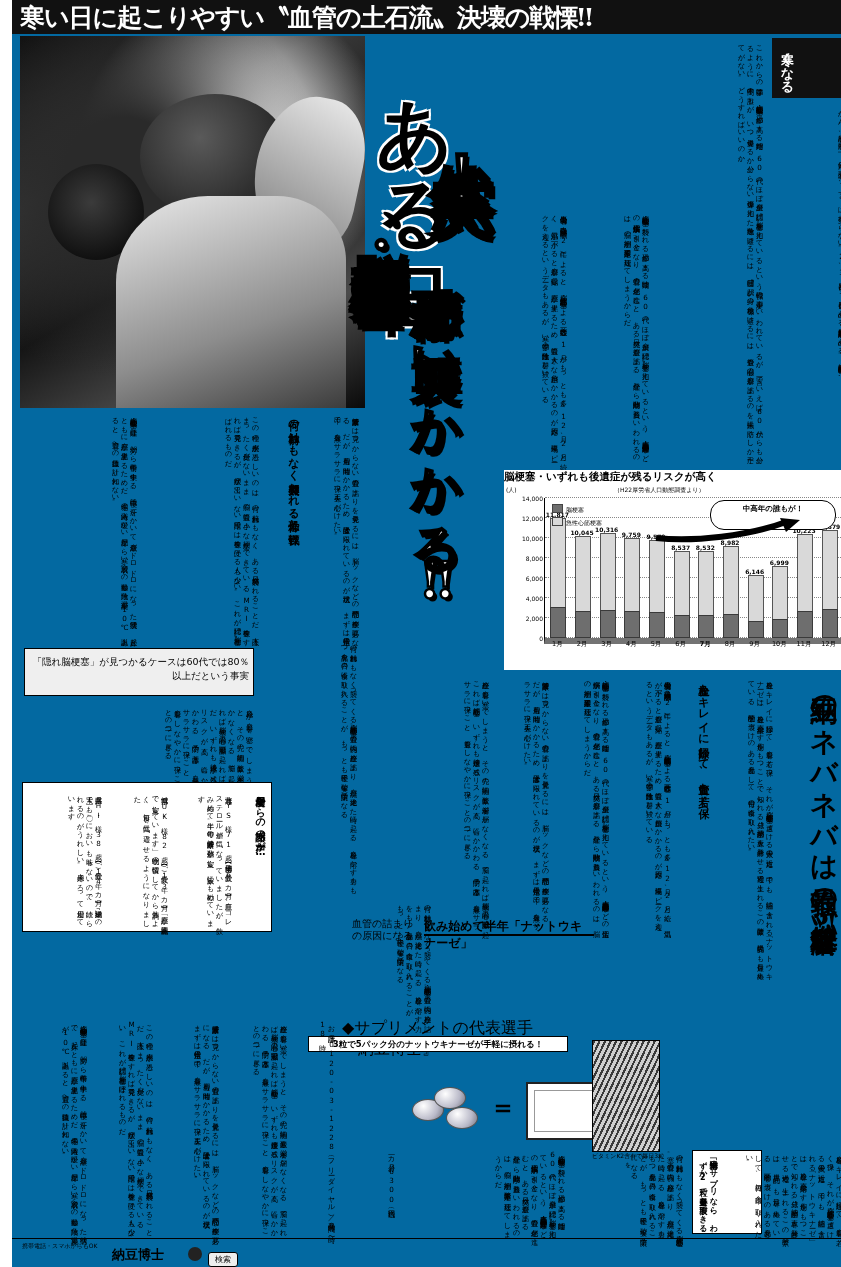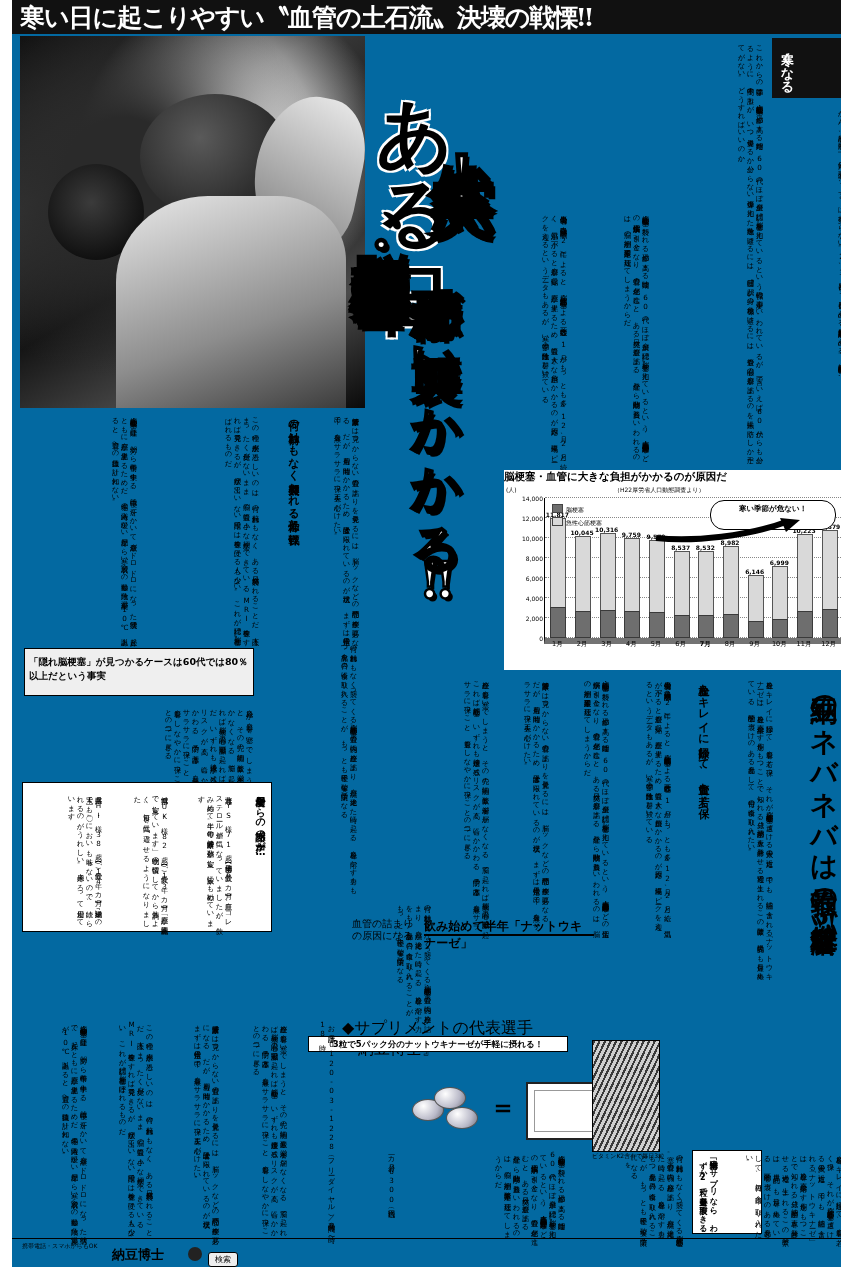--- a/index.html
+++ b/index.html
@@ -115,29 +115,29 @@
 
   <div class="blk vcol" style="left:556px;top:210px;width:82px;height:248px;">心筋梗塞・脳梗塞に襲われる恐怖が高まる時期は、60代のほぼ全員が〝隠れ脳梗塞〟を抱えているという。高血圧・糖尿病・脂質異常症などの生活習慣病が引き金となり、血管の老化が進むと、ある日突然、血管が詰まる。発症から数時間が勝負といわれるのは、脳の細胞が酸素不足で壊死してしまうからだ。</div>
   <div class="blk vcol" style="left:496px;top:210px;width:60px;height:248px;">厚生労働省の人口動態統計（平成22年）によると、脳梗塞・急性心筋梗塞による死亡者数は、1月がもっとも多く、12月、2月と続く。気温が下がると血管が収縮し、血圧が上昇するため、血管に大きな負担がかかるのが原因だ。夏場にピークを迎えるというデータもあるが、寒い季節の危険性は群を抜いている。</div>
 
   <div class="blk vcol" style="left:8px;top:412px;width:118px;height:230px;">心筋梗塞・脳梗塞の発症は、朝方から午前中に集中する。就寝中に汗をかいて血液がドロドロになった状態で、起床とともに血圧が急上昇するためだ。冬場の入浴時、暖かい部屋から寒い脱衣所への移動も危険。温度差が10℃以上あると、血管への負担は計り知れない。</div>
   <div class="blk vcol" style="left:130px;top:412px;width:118px;height:230px;">この種の疾患が恐ろしいのは、何の前触れもなく、ある日突然襲われることだ。本人はまったく自覚がないまま、脳の血管に小さな梗塞ができている。MRI検査をすれば発見できるが、症状が出ていない段階では検査を受ける人も少ない。これが〝隠れ脳梗塞〟と呼ばれるものだ。</div>
   <div class="blk v" style="left:250px;top:412px;width:38px;height:200px;font-size:11px;font-weight:bold;line-height:1.25;">何の前触れもなく突然襲われる恐怖と戦慄</div>
   <div class="blk vcol" style="left:290px;top:412px;width:58px;height:230px;">健康診断では見つからない血管の詰まりを発見するには、脳ドックなどの専門的な検査が必要になる。だが、費用も時間もかかるため、受診者は限られているのが現状だ。まずは日常生活の中で、血液をサラサラに保つ工夫を心がけたい。</div>
 
   <div class="blk boxrule hl" style="left:12px;top:648px;width:230px;height:48px;">
-    <div style="font-size:9.5px;font-weight:bold;line-height:1.5;text-align:left;padding:6px 4px;">「隠れ脳梗塞」が見つかるケースは60代では80％以上だという事実</div>
+    <div style="font-size:9.5px;font-weight:normal;line-height:1.5;text-align:right;padding:6px 4px;">「隠れ脳梗塞」が見つかるケースは60代では80％以上だという事実</div>
   </div>
 
   <div class="blk vcol" style="left:12px;top:704px;width:230px;height:76px;">血栓が血管を塞いでしまうと、その先の細胞に酸素と栄養が届かなくなる。脳で起これば脳梗塞、心臓の冠動脈で起これば心筋梗塞だ。いずれも後遺症が残るリスクが高く、命にかかわる。予防の基本は、血液をサラサラに保つこと、血管をしなやかに保つことの二つに尽きる。</div>
 
   <div class="blk vcol" style="left:256px;top:640px;width:90px;height:250px;">何の前触れもなく襲ってくる脳梗塞・心筋梗塞。血管の内側に血栓が詰まり、血流が途絶えた時に起こる。血栓を溶かす力をもつ食品を日々の食卓に取り入れることが、もっとも手軽で確実な予防策になる。</div>
 
   <div class="chartbox">
-    <div class="chart-title">脳梗塞・血管に大きな負担がかかるのが原因だ</div>
+    <div class="chart-title">脳梗塞・いずれも後遺症が残るリスクが高く</div>
     <div class="chart-sub">（H22厚労省人口動態調査より）</div>
     <div style="position:absolute;left:2px;top:16px;font-size:6px;">(人)</div>
     <div class="plot" id="plot">
         <div class="gl" style="bottom: 0px;">
           <span class="ylab">0</span>
         </div>
         <div class="gl" style="bottom: 20px;">
           <span class="ylab">2,000</span>
         </div>
         <div class="gl" style="bottom: 40px;">
@@ -216,21 +216,21 @@
         <div class="bar" style="left: 276.667px; height: 105.79px;">
           <div class="lo" style="height: 27.29px;"></div>
         </div>
         <div class="bval" style="left: 283.667px; bottom: 107.79px;">10,579</div>
         <div class="xlab" style="left: 283.667px;">12月</div>
       </div>
     <div class="legend">
       <div><span class="lg-sw" style="background:#6e6e6e"></span><span>脳梗塞</span></div>
       <div><span class="lg-sw" style="background:#d9d9d9"></span><span>急性心筋梗塞</span></div>
     </div>
-    <div class="callout">寒い季節が危ない！</div>
+    <div class="callout">中高年の誰もが！</div>
     <svg class="arrow" viewBox="0 0 150 26">
       <path d="M2 20 C 40 24, 95 18, 132 4" stroke="#000" stroke-width="6" fill="none"></path>
       <path d="M126 0 L146 2 L132 14 Z" fill="#000"></path>
     </svg>
   </div>
 
   <div class="blk v" style="left:764px;top:676px;width:66px;height:470px;font-size:27px;font-weight:bold;
        letter-spacing:1px;font-family:'DejaVu Serif','Liberation Serif',serif;">納豆のネバネバは最強の〝血栓溶解食〟⁈</div>
   <div class="blk vcol" style="left:700px;top:676px;width:62px;height:300px;">血栓をキレイに掃除して、血管を若く保つ。それが脳梗塞・心筋梗塞を遠ざける最大の近道だ。中でも、納豆に含まれる「ナットウキナーゼ」は、血栓を直接溶かす作用をもつことで知られる成分。納豆菌が大豆を発酵させる過程で生まれるこの酵素は、世界的にも注目を集めている。医学的な裏づけのある食品として、毎日の食卓に取り入れたい。</div>
   <div class="blk v" style="left:664px;top:676px;width:34px;height:180px;font-size:11px;font-weight:bold;line-height:1.3;">血栓をキレイに掃除して、血管を若く保つ</div>

